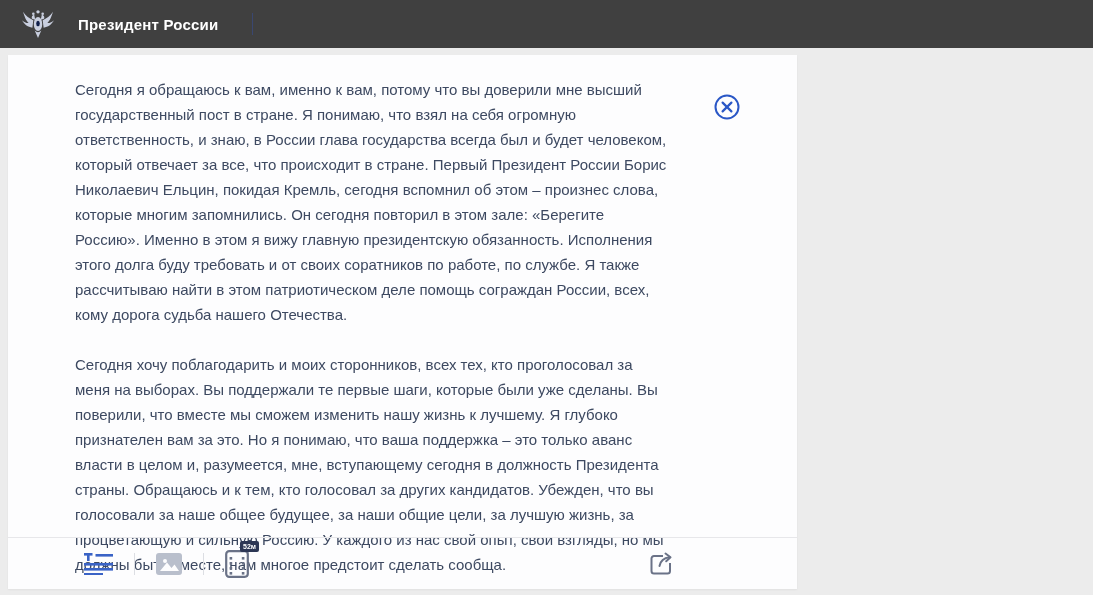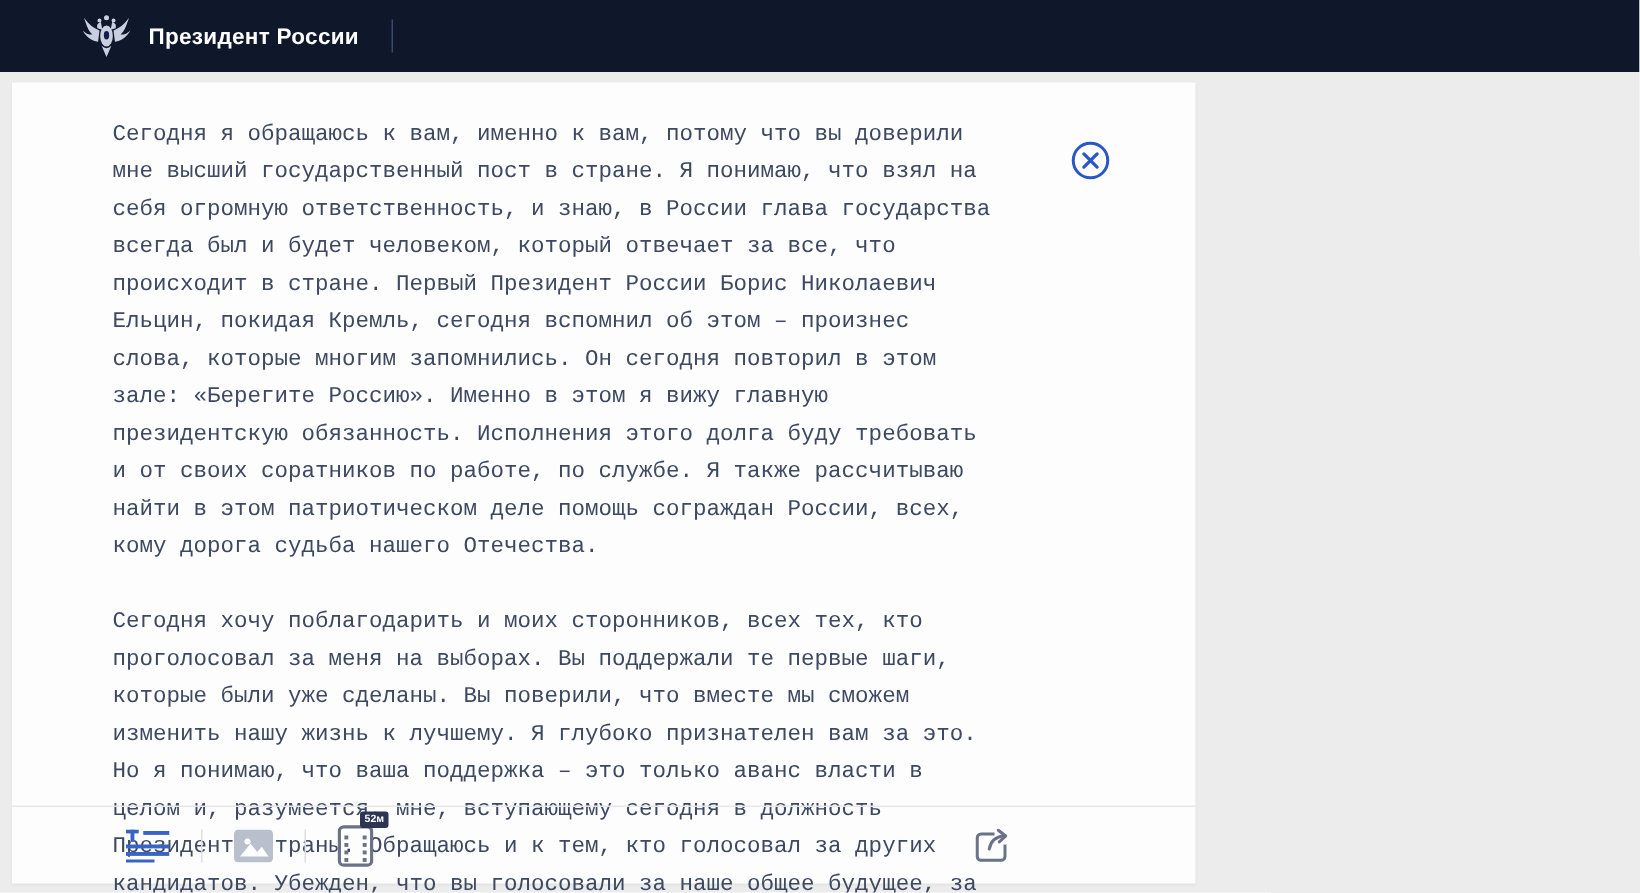--- a/index.html
+++ b/index.html
@@ -4,39 +4,39 @@
 <style>
   html,body{margin:0;padding:0;}
   body{
     width:1093px;height:595px;position:relative;overflow:hidden;
     background:#ececec;
     font-family:"Liberation Sans","DejaVu Sans",sans-serif;
   }
   
   .header{
     position:absolute;top:0;left:0;width:1093px;height:48px;
-    background:#0f172a;display:flex;align-items:center;
-    padding-left:55px;box-sizing:border-box;
+    background:#404040;display:flex;align-items:center;
+    padding-left:22px;box-sizing:border-box;gap:12px;
   }
   .emblem{width:32px;height:32px;display:flex;align-items:center;justify-content:center;margin-right:12px;flex:0 0 auto;}
   .brand{color:#ffffff;font-weight:bold;font-size:15px;letter-spacing:.2px;white-space:nowrap;cursor:pointer;}
   .hdr-divider{width:1px;height:22px;background:#3a4770;margin:0 22px;flex:0 0 auto;}
   .nav{display:flex;align-items:center;gap:24px;}
   .nav-item{font-size:13.5px;color:#8791ad;text-decoration:none;white-space:nowrap;cursor:pointer;}
   .nav-item.active{color:#ffffff;font-weight:bold;}
   
   .panel{
     position:absolute;left:8px;top:55px;width:789px;height:534px;
     background:#fdfdfe;box-shadow:0 1px 2px rgba(0,0,0,.05);
   }
   .article{
     position:absolute;left:67px;top:22px;width:594px;
     color:#3d4961;font-size:15px;line-height:25px;
   }
-  .article p{margin:0 0 25px 0;font-family:Liberation Mono, monospace;}
+  .article p{margin:0 0 25px 0;}
   .close-btn{
     position:absolute;left:705px;top:38px;width:28px;height:28px;
     background:none;border:none;padding:0;cursor:pointer;line-height:0;
   }
   
   .footer{
     position:absolute;left:0;right:0;bottom:0;height:52px;
     border-top:1px solid #e7e7ea;
     display:flex;align-items:center;padding-left:76px;box-sizing:border-box;
   }

